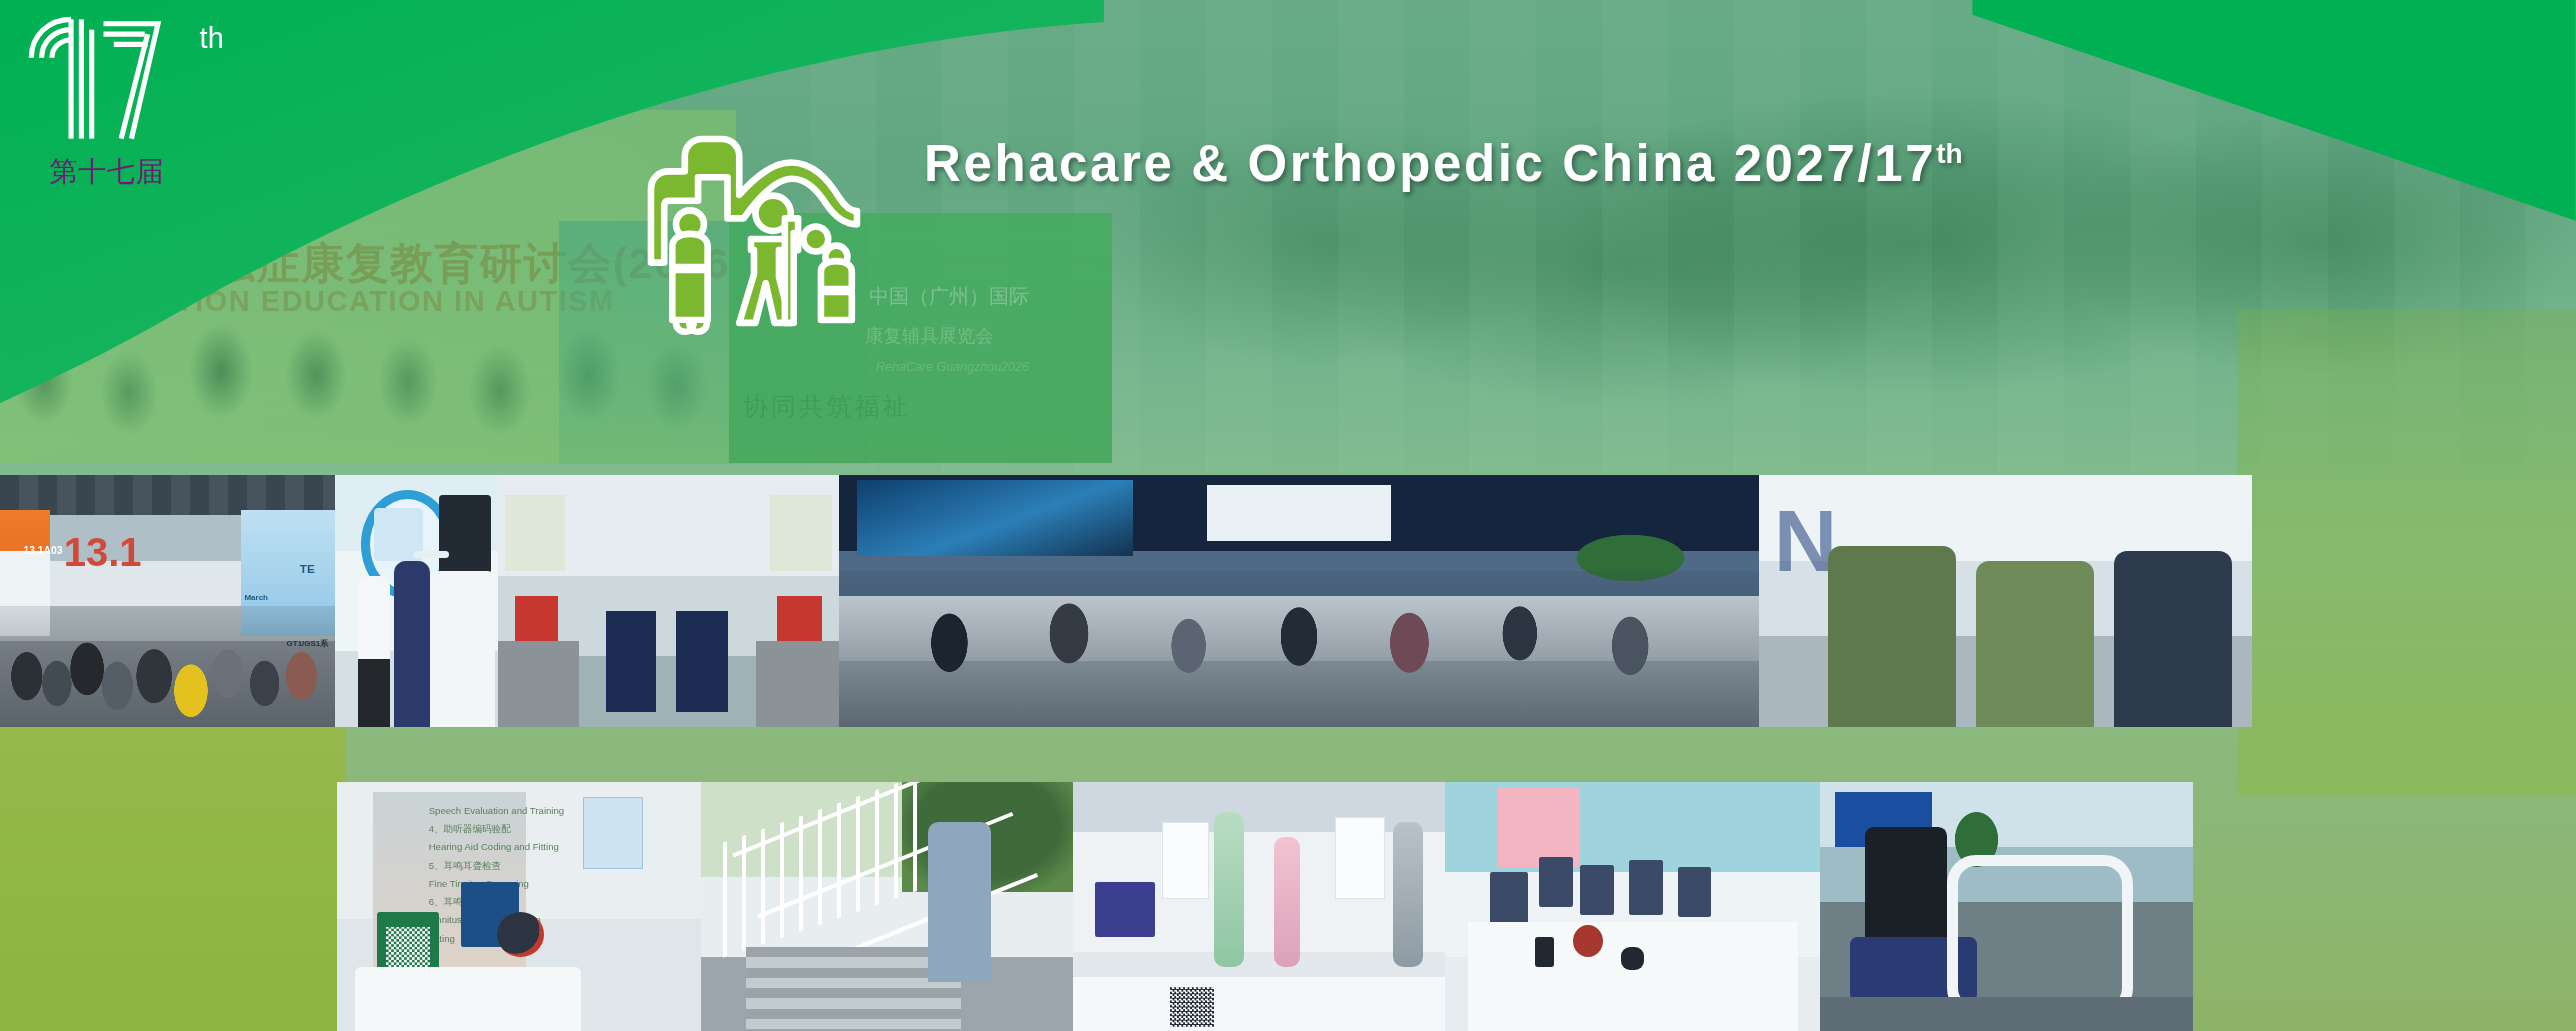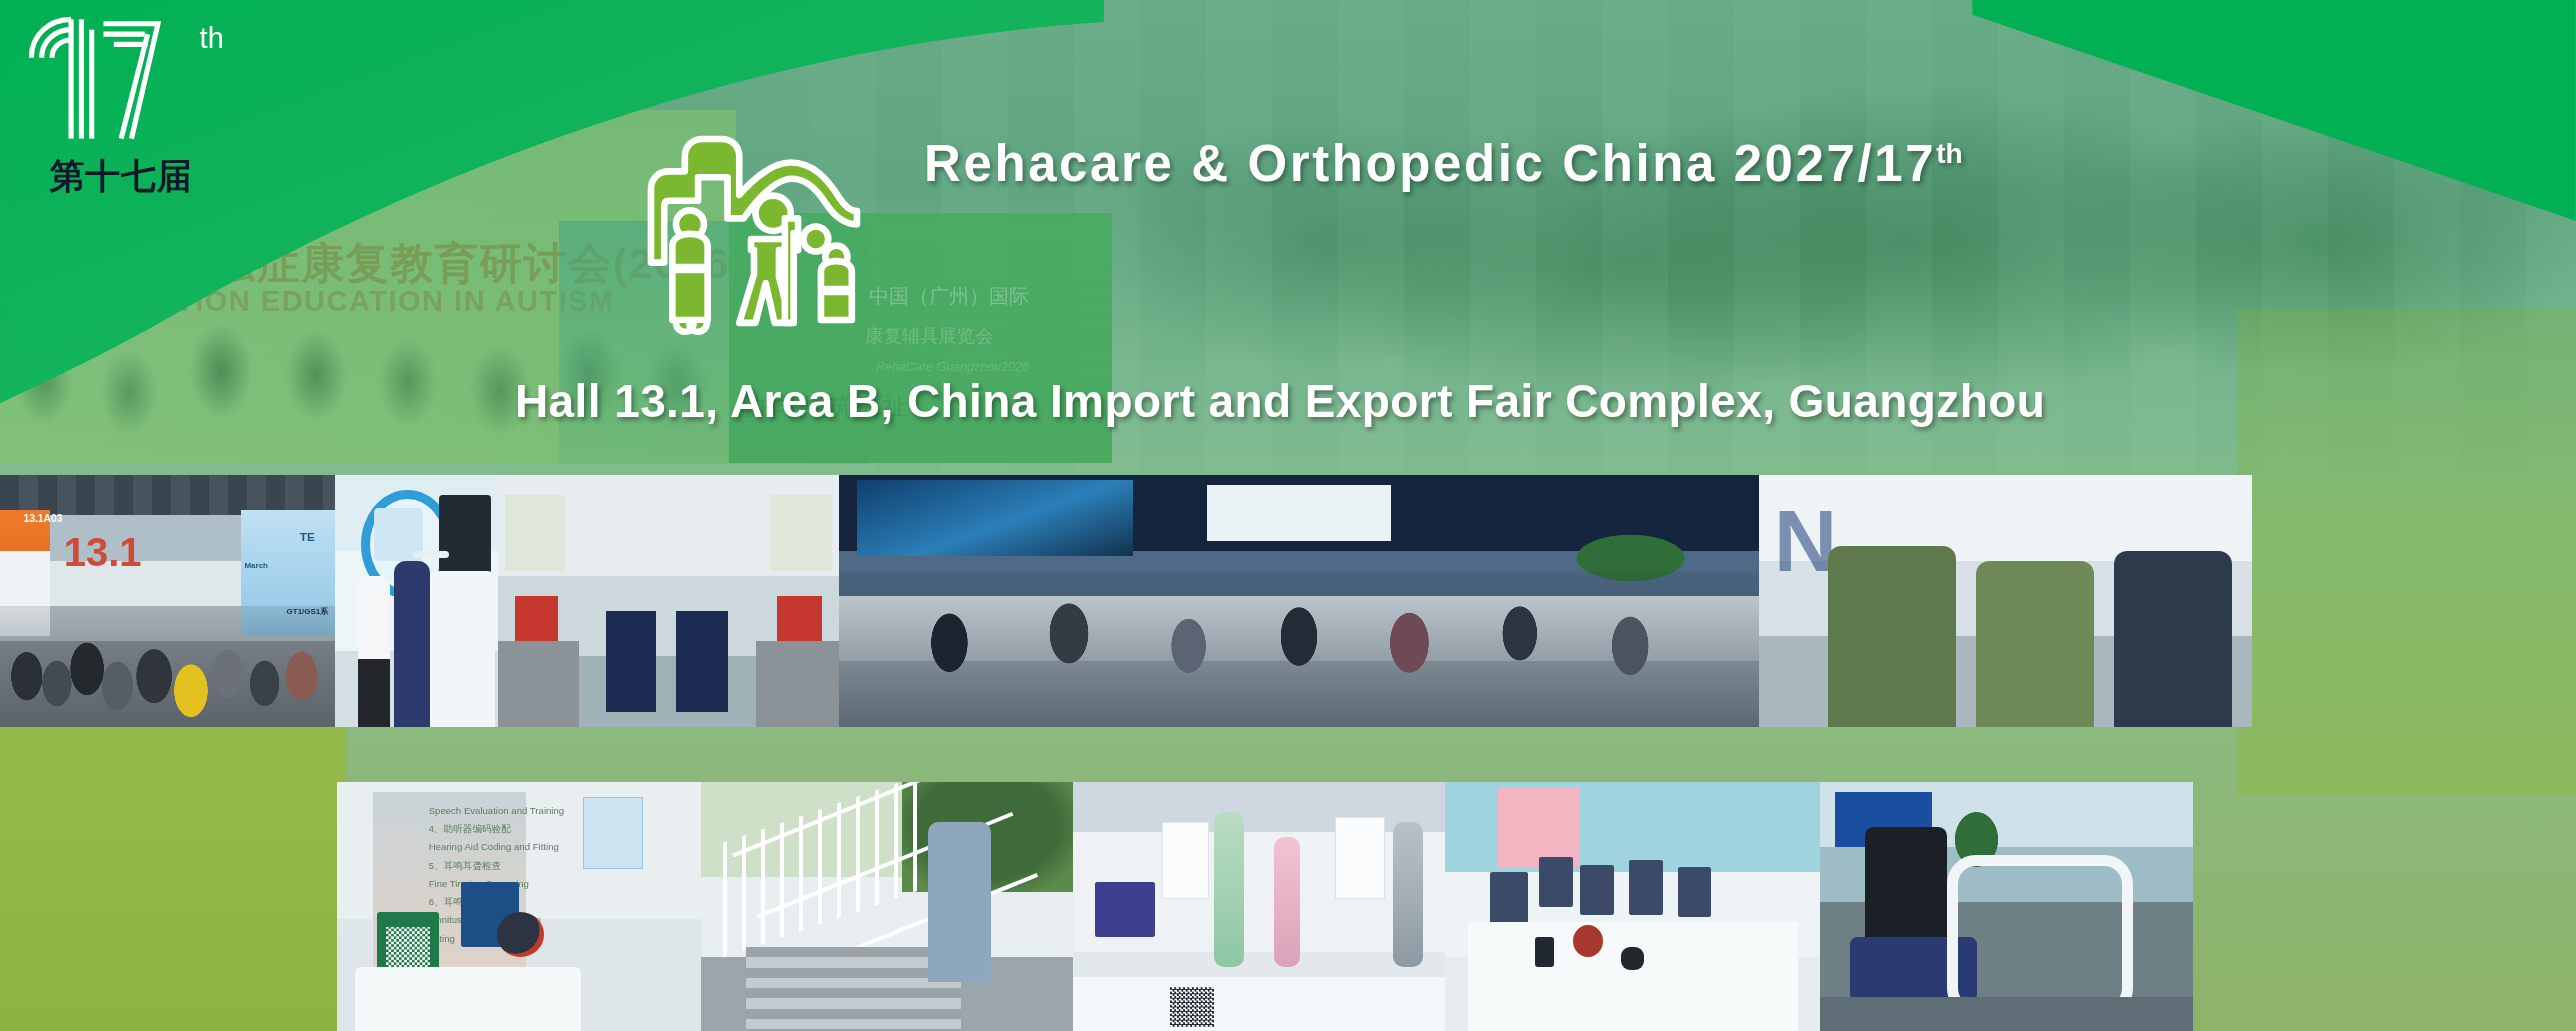--- a/index.html
+++ b/index.html
@@ -107,21 +107,21 @@
   .green-left svg{display:block;}
   
   .green-right{
     position:absolute;right:0;top:0;width:604px;height:309px;
   }
 
   
   .logo17{position:absolute;left:20.6px;top:8.8px;width:221px;height:191px;}
   .logo17 .cn{
     position:absolute;left:29px;top:144px;
-    font-size:35px;font-weight:700;color:#0f172a;letter-spacing:0.7px;white-space:nowrap;
+    font-size:28px;font-weight:400;color:#701a75;letter-spacing:0.7px;white-space:nowrap;
   }
   .logo17 .th{
     position:absolute;left:179px;top:13.2px;
     font-size:29px;color:#fff;font-weight:400;
   }
 
   
   .eventlogo{position:absolute;left:598px;top:130px;width:309px;height:221px;}
 
   
@@ -146,21 +146,21 @@
   }
 
   
   .strip{position:absolute;display:flex;}
   .strip-top{left:0;top:475px;height:252px;width:2252px;}
   .strip-bottom{left:337px;top:782px;height:250px;width:2239px;}
   .photo{position:relative;overflow:hidden;flex:none;background:#cfd7da;}
 
   
   .sc{position:absolute;inset:0;}
-  .p-txt{position:absolute;color:#fff;font-weight:700;white-space:nowrap;}
+  .p-txt{position:absolute;color:#fff;font-weight:700;white-space:nowrap;margin-top:32px;}
 
   
   .s-hall{
     background:
       linear-gradient(180deg,#3c4a55 0 16%,#aebfc8 16% 34%,#dfe7ea 34% 52%,#b9c3c6 52% 66%,#8d949a 66% 100%);
   }
   .s-hall .ceiling{position:absolute;left:0;top:0;width:100%;height:16%;
     background:repeating-linear-gradient(90deg,#39454f 0 19px,#47535d 19px 38px);}
   .s-hall .orangeboard{position:absolute;left:0;top:14%;width:15%;height:42%;
     background:linear-gradient(180deg,#ef7a2a,#e2691c);}
@@ -404,21 +404,20 @@
         <path d="M303,220 L345,220 L345,258 L303,258 Z"></path>
       </g>
     </svg>
   </div>
 
   <div class="title-main">
     <span>Rehacare &amp; Orthopedic China 2027/</span><span>17</span><span class="sup">th</span>
   </div>
 
 
-  <div class="title-venue">Hall 13.1, Area B, China Import and Export Fair Complex, Guangzhou</div>
 
   <div class="strip strip-top">
 
     <div class="photo" style="width:335px">
       <div class="sc s-hall">
         <div class="ceiling"></div>
         <div class="orangeboard"></div>
         <div class="whiteboard"></div>
         <div class="blueboard"></div>
         <div class="sign13 p-txt">13.1A03</div>

